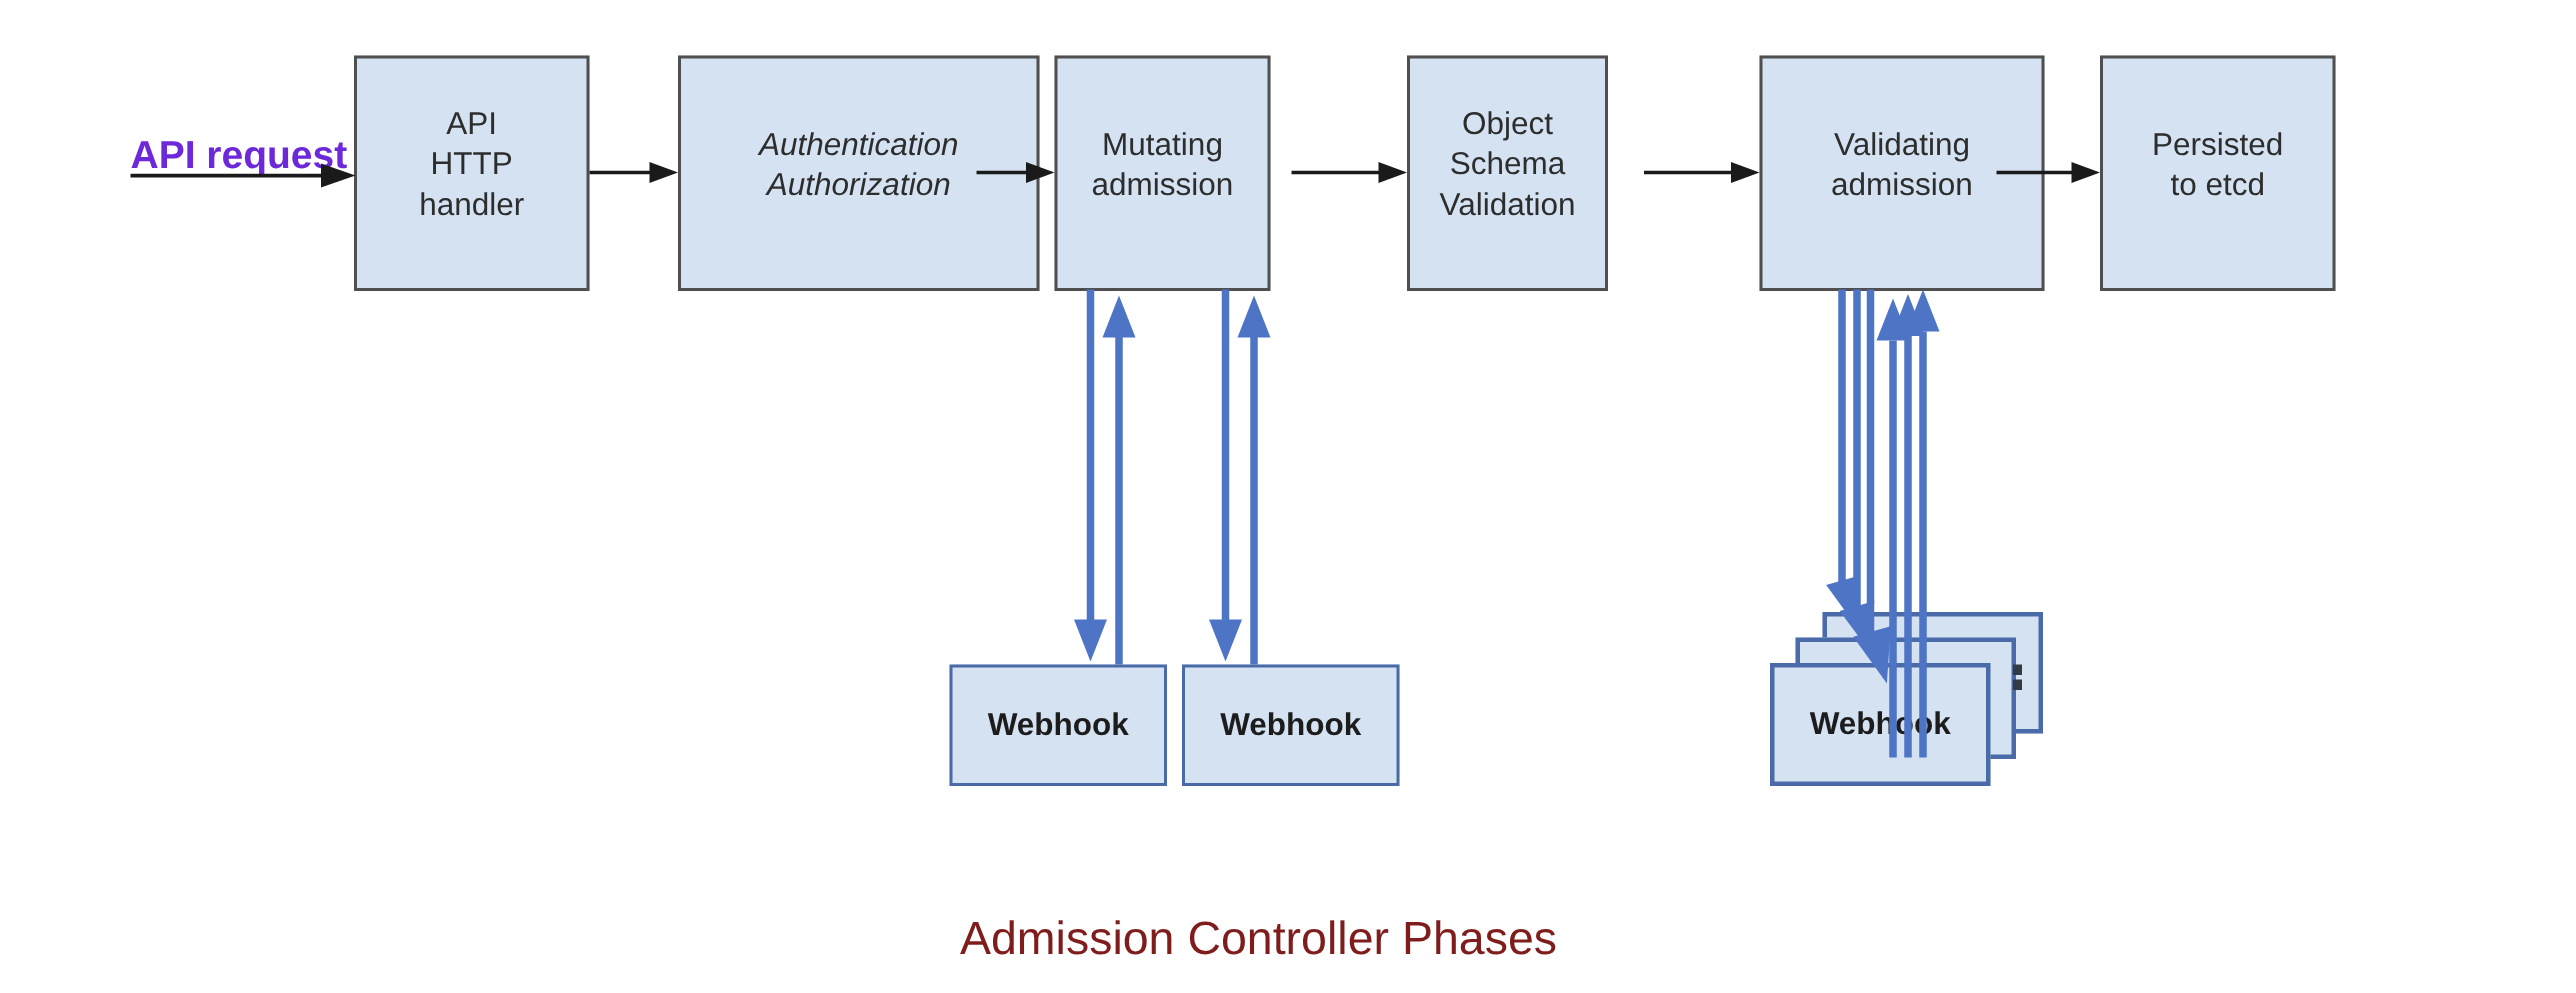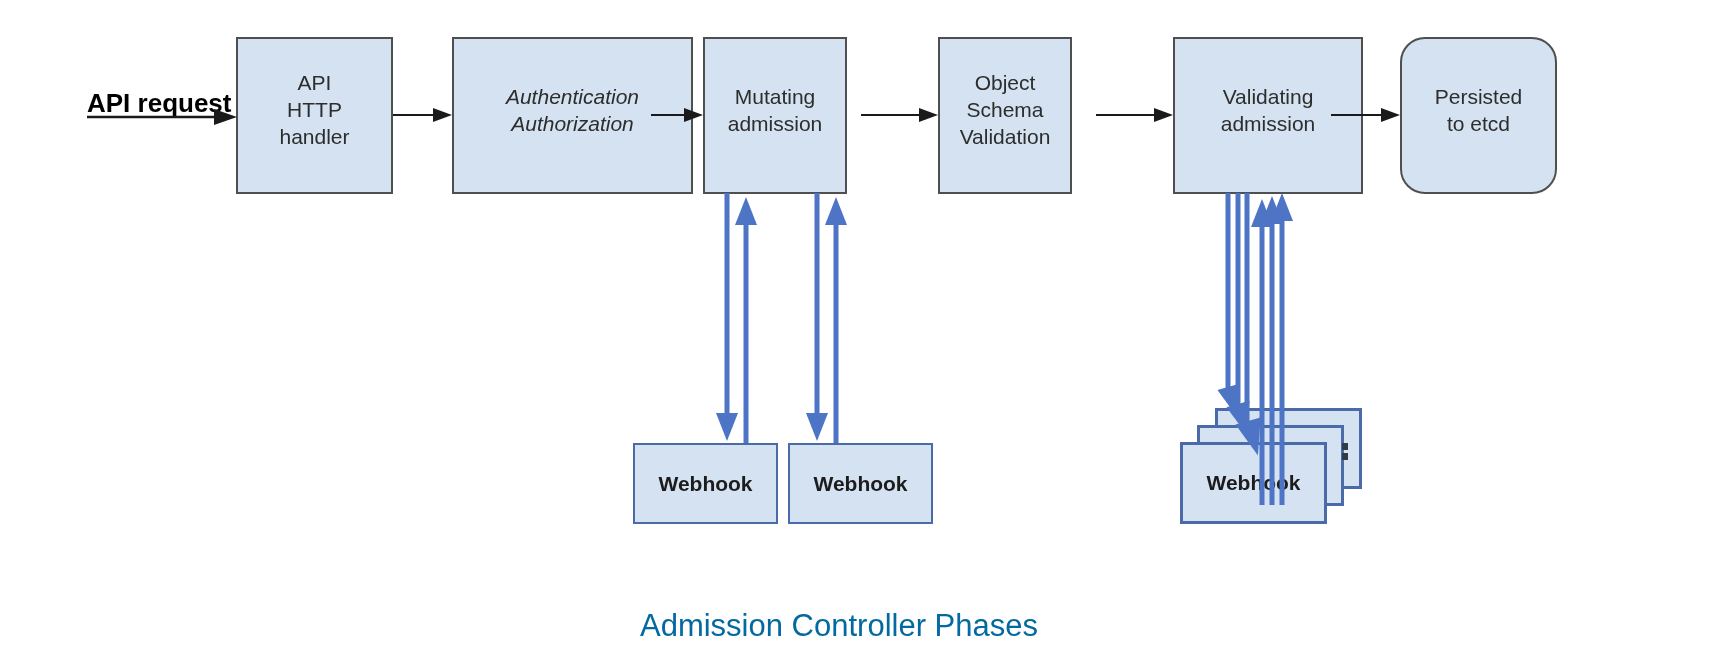--- a/index.html
+++ b/index.html
@@ -44,29 +44,29 @@
     border:3px solid #4a6aa8;
     width:147px;height:81px;
     display:flex;align-items:center;justify-content:center;
     color:#1c1c1c;font-size:21px;font-weight:bold;
   }
   .api-request-label{
     position:absolute;
     left:87px;top:88px;
     font-size:26px;
     font-weight:bold;
-    color:#000000;
+    color:#6d28d9;
     white-space:nowrap;
   }
   .caption{
     position:absolute;
     left:839px;top:608px;
     transform:translateX(-50%);
     font-size:31px;
-    color:#0369a1;
+    color:#7f1d1d;
     white-space:nowrap;
   }
   .fragment{
     position:absolute;
     width:6px;height:7px;
     background:#333a45;
   }
   svg.overlay{
     position:absolute;
     left:0;top:0;
@@ -83,21 +83,21 @@
 handler</div>
   <div class="phase-box" style="left:452px;width:241px;font-style:italic;">Authentication
 Authorization</div>
   <div class="phase-box" style="left:703px;width:144px;">Mutating
 admission</div>
   <div class="phase-box" style="left:938px;width:134px;">Object
 Schema
 Validation</div>
   <div class="phase-box" style="left:1173px;width:190px;">Validating
 admission</div>
-  <div class="phase-box" style="left:1400px;width:157px;border-radius:25px;">Persisted
+  <div class="phase-box" style="left:1400px;width:157px;">Persisted
 to etcd</div>
 
   <div class="api-request-label">API request</div>
 
   <div class="webhook-box" style="left:633px;">Webhook</div>
   <div class="webhook-box" style="left:788px;">Webhook</div>
 
   <div class="stack-box" style="left:1215px;top:408px;"></div>
   <div class="stack-box" style="left:1197px;top:425px;"></div>
   <div class="fragment" style="left:1342px;top:443px;"></div>

